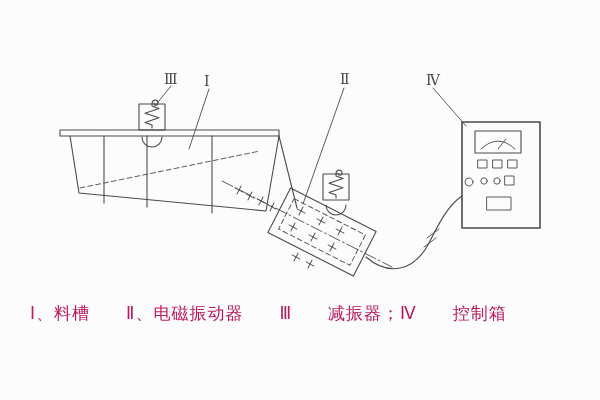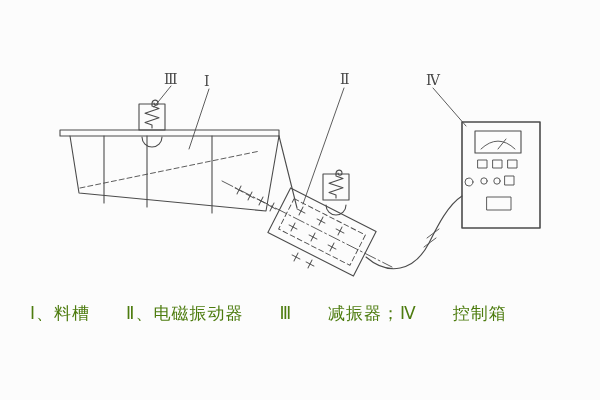--- a/index.html
+++ b/index.html
@@ -6,21 +6,21 @@
   body{background:#ffffff;font-family:"DejaVu Sans",sans-serif;}
   .stage{position:relative;width:600px;height:400px;background:#fcfcfc;overflow:hidden;}
   .ln{fill:none;stroke:#4b4b4b;stroke-width:1.1;stroke-linejoin:round;stroke-linecap:round;}
   .thick{stroke-width:1.6;}
   .thin{stroke-width:0.9;}
   .dashed{stroke-dasharray:5 3;}
   .dashdot{stroke-dasharray:12 3 2 3;}
   .lbl{font-family:"DejaVu Serif",serif;font-size:14px;fill:#474747;}
   .caption{
     position:absolute;left:30px;top:302px;width:560px;
-    font-size:17px;color:#4d7c0f;letter-spacing:1px;white-space:pre;
+    font-size:17px;color:#be185d;letter-spacing:1px;white-space:pre;
     font-family:"DejaVu Sans",sans-serif;
   }
 </style>
 </head>
 <body>
 
 <div class="stage">
   <svg width="600" height="400" viewBox="0 0 600 400">
     <defs>
       <g id="plus">

